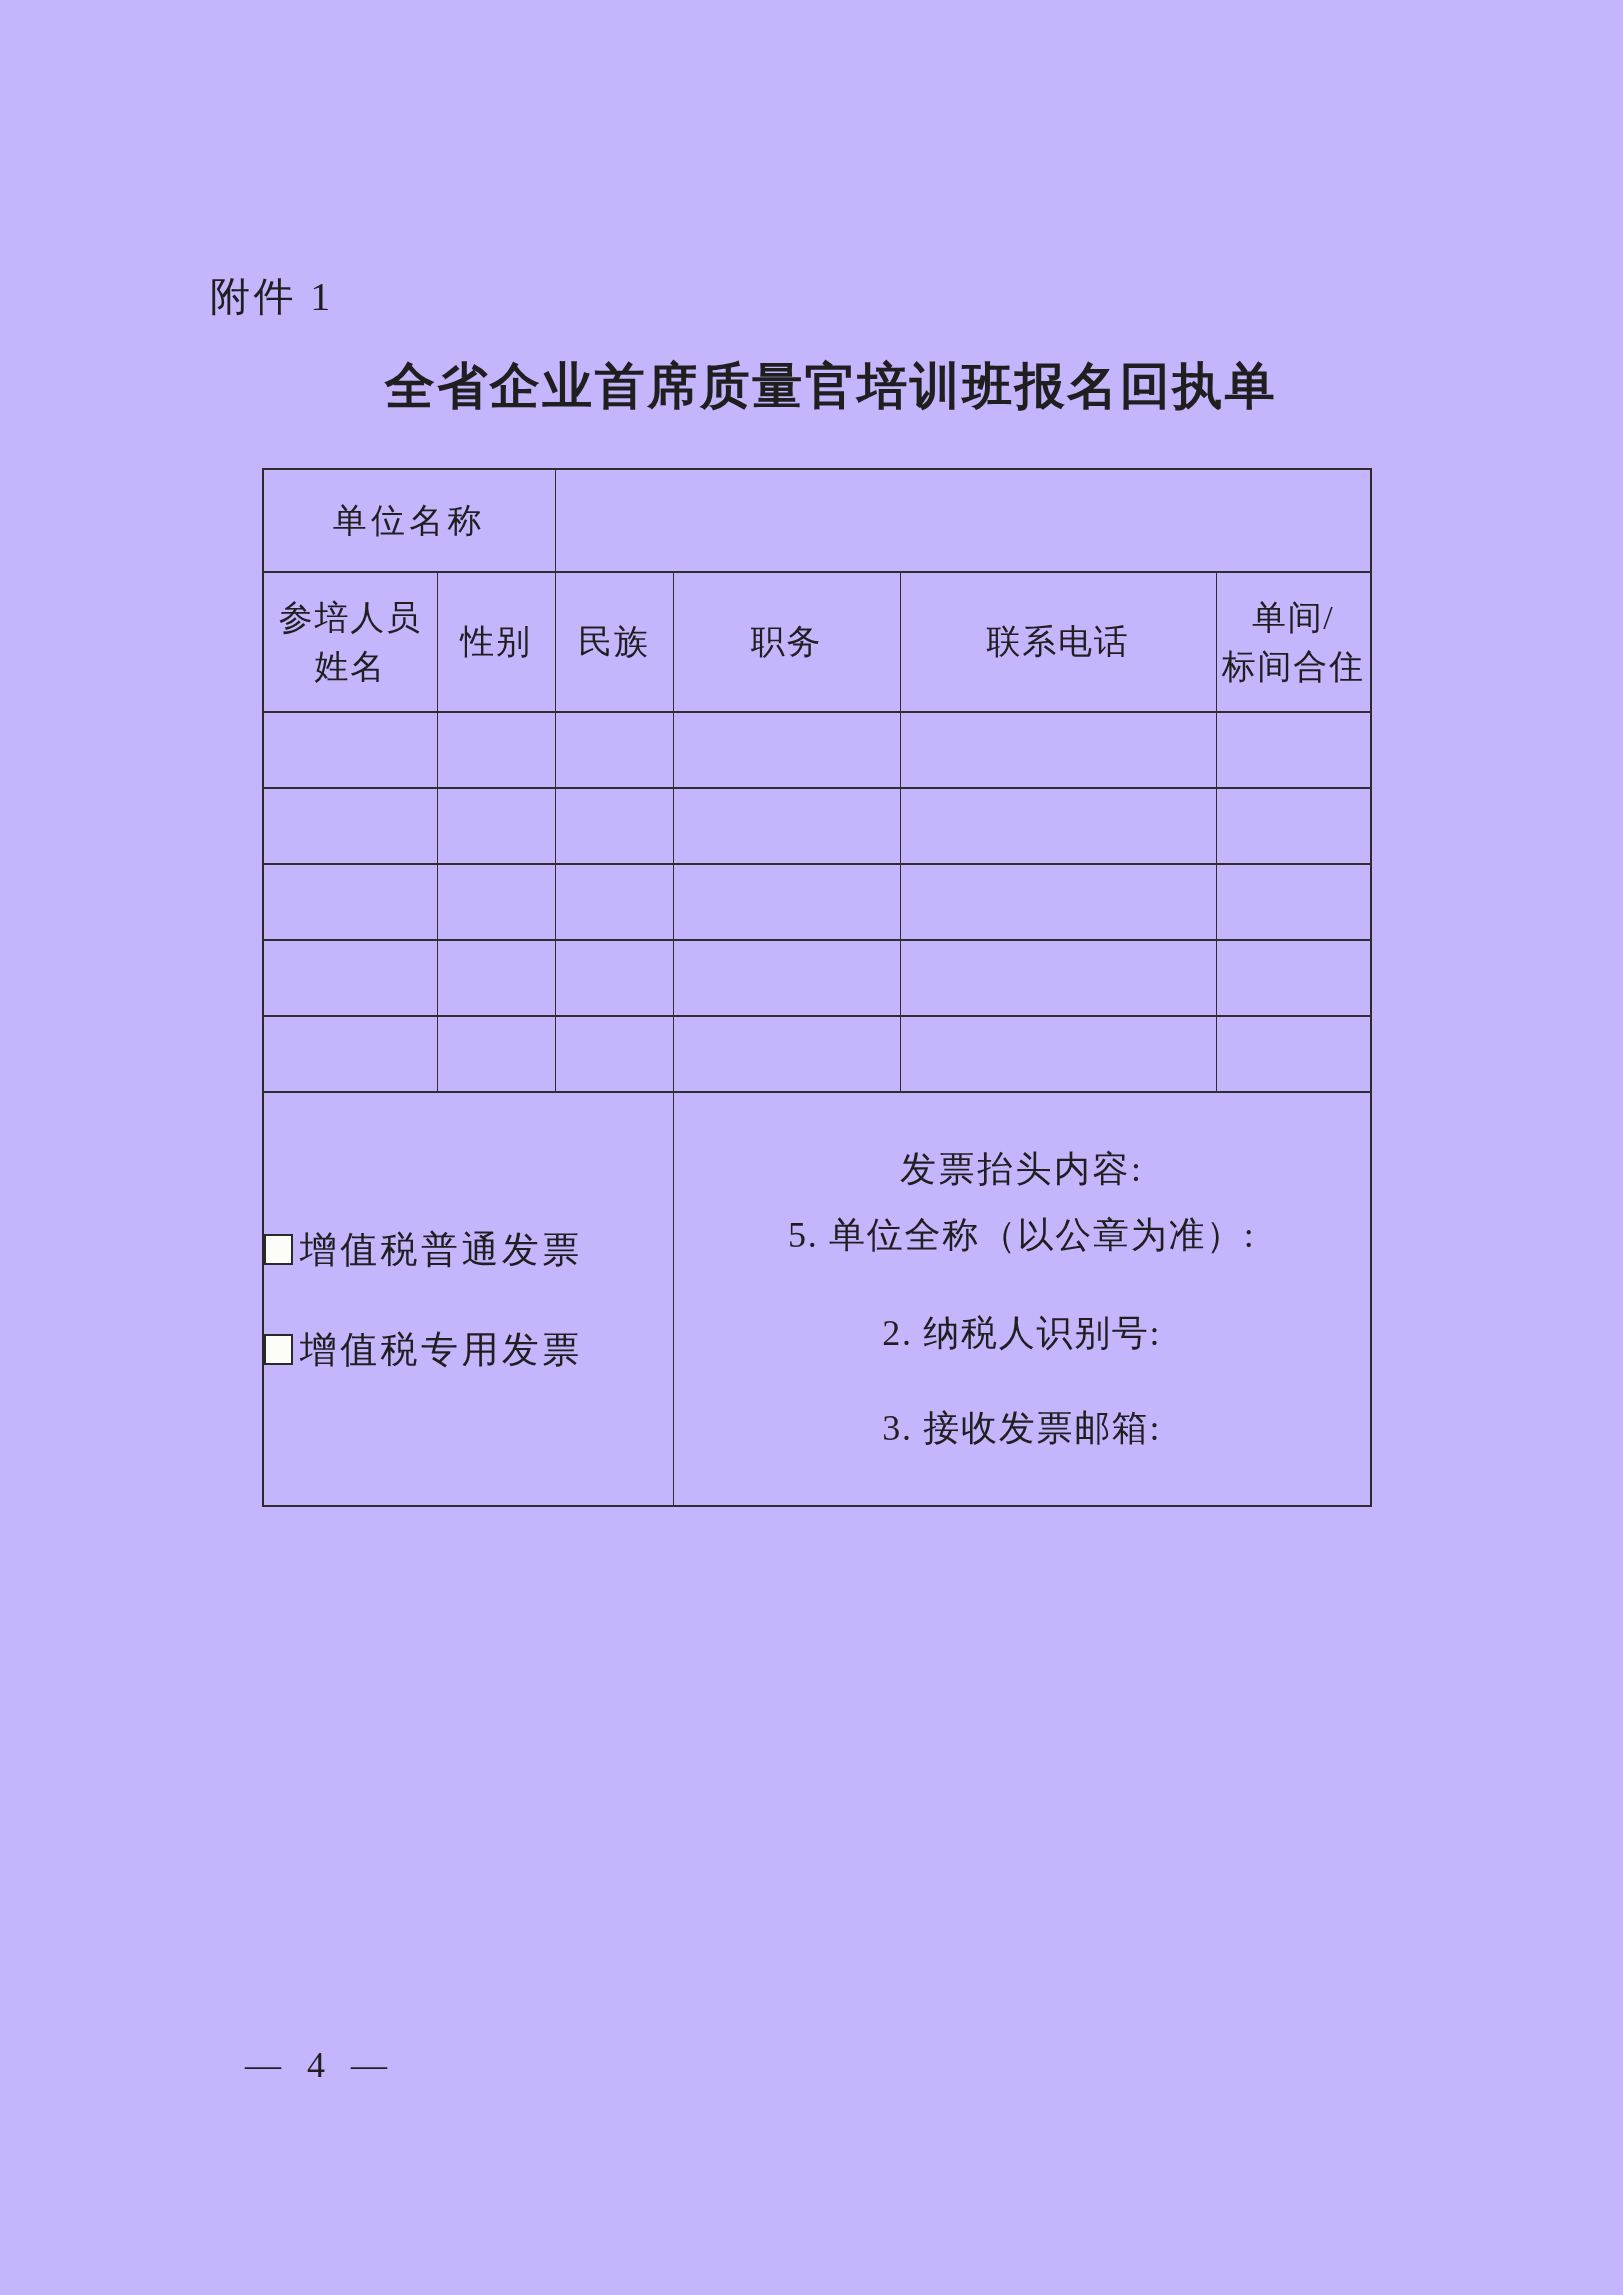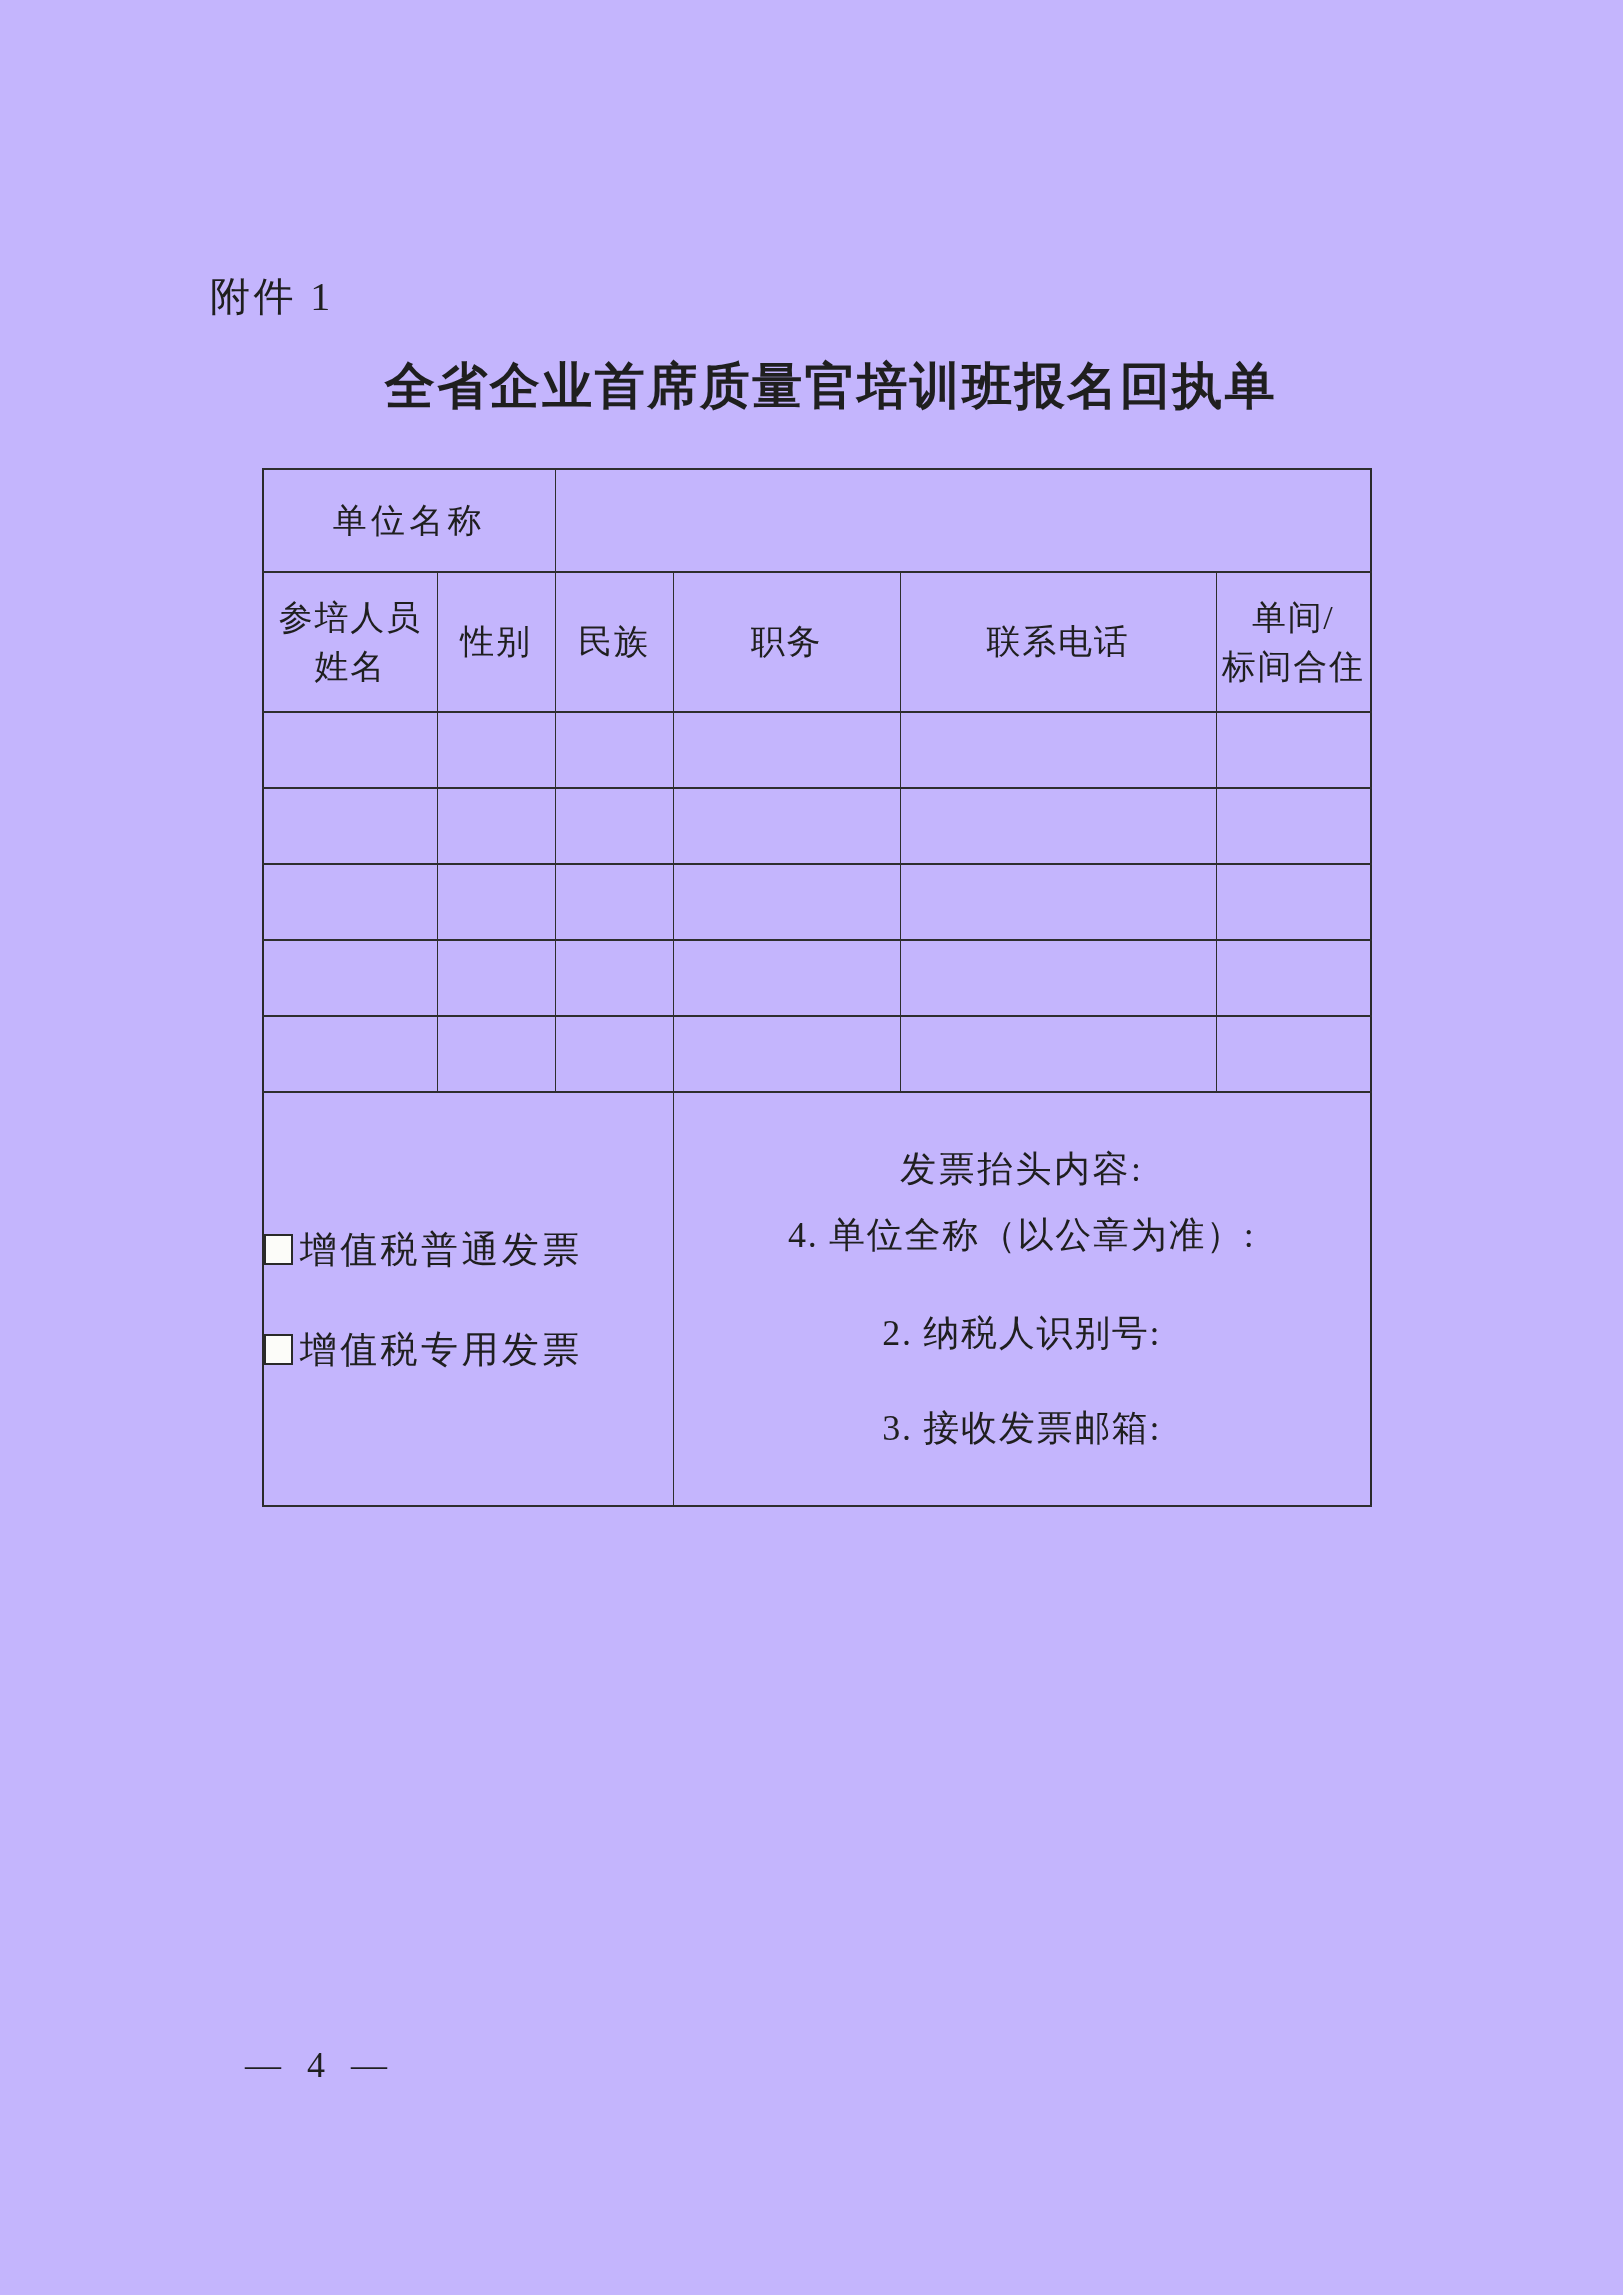--- a/index.html
+++ b/index.html
@@ -196,21 +196,21 @@
             <span class="chk-box"></span>
             <span>增值税普通发票</span>
           </div>
           <div class="chk-line">
             <span class="chk-box"></span>
             <span>增值税专用发票</span>
           </div>
         </td>
         <td class="invoice-right" colspan="3">
           <div class="inv-header">发票抬头内容:</div>
-          <div class="inv-item i1">4. 单位全称（以公章为准）:</div>
+          <div class="inv-item i1">5. 单位全称（以公章为准）:</div>
           <div class="inv-item i2">2. 纳税人识别号:</div>
           <div class="inv-item i3">3. 接收发票邮箱:</div>
         </td>
       </tr>
     </tbody>
   </table>
 
 
   <div class="page-number">— 4 —</div>
 

